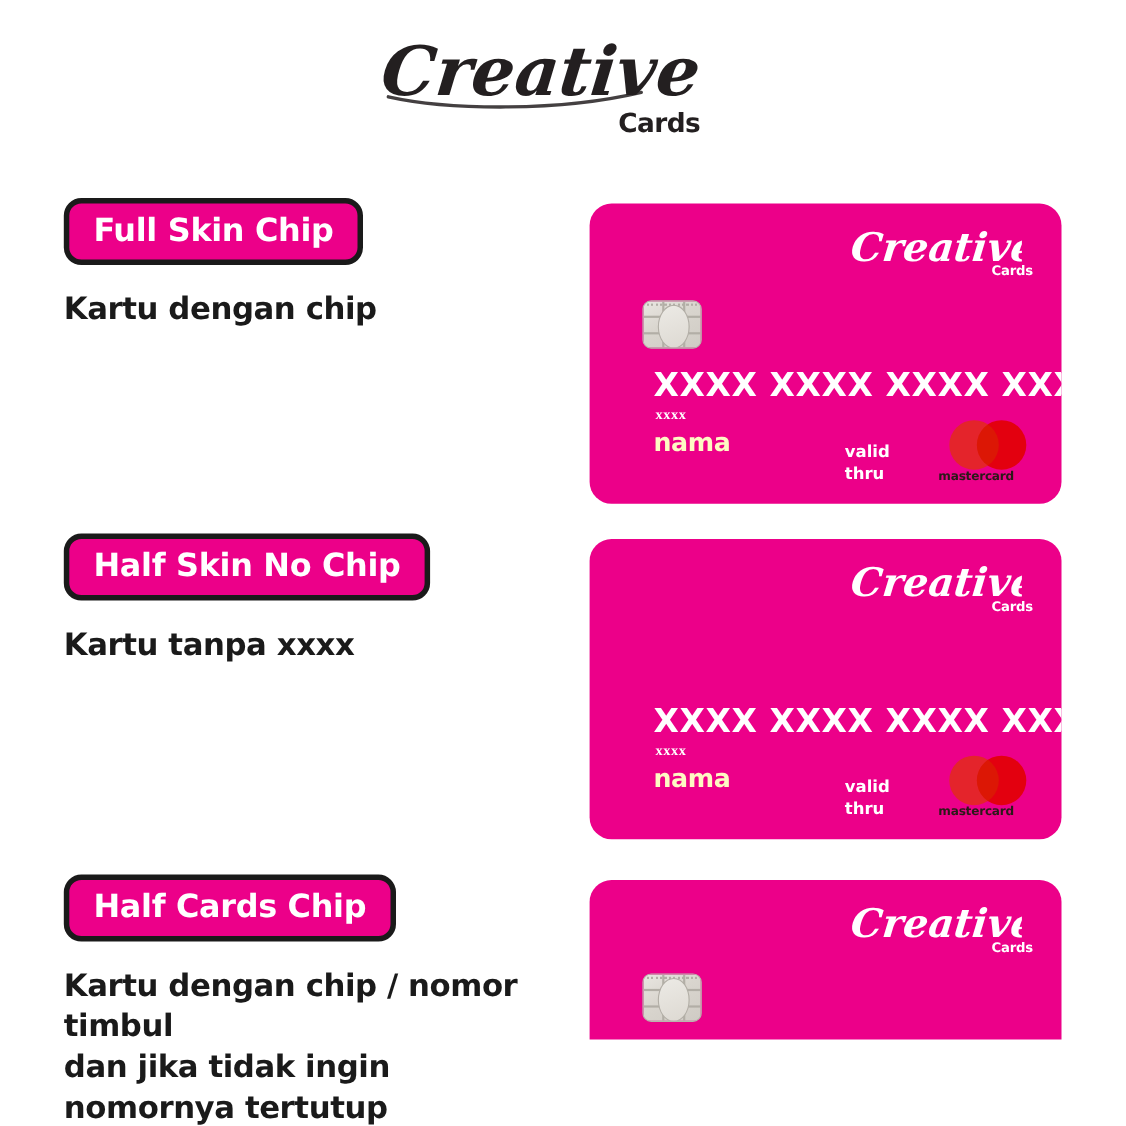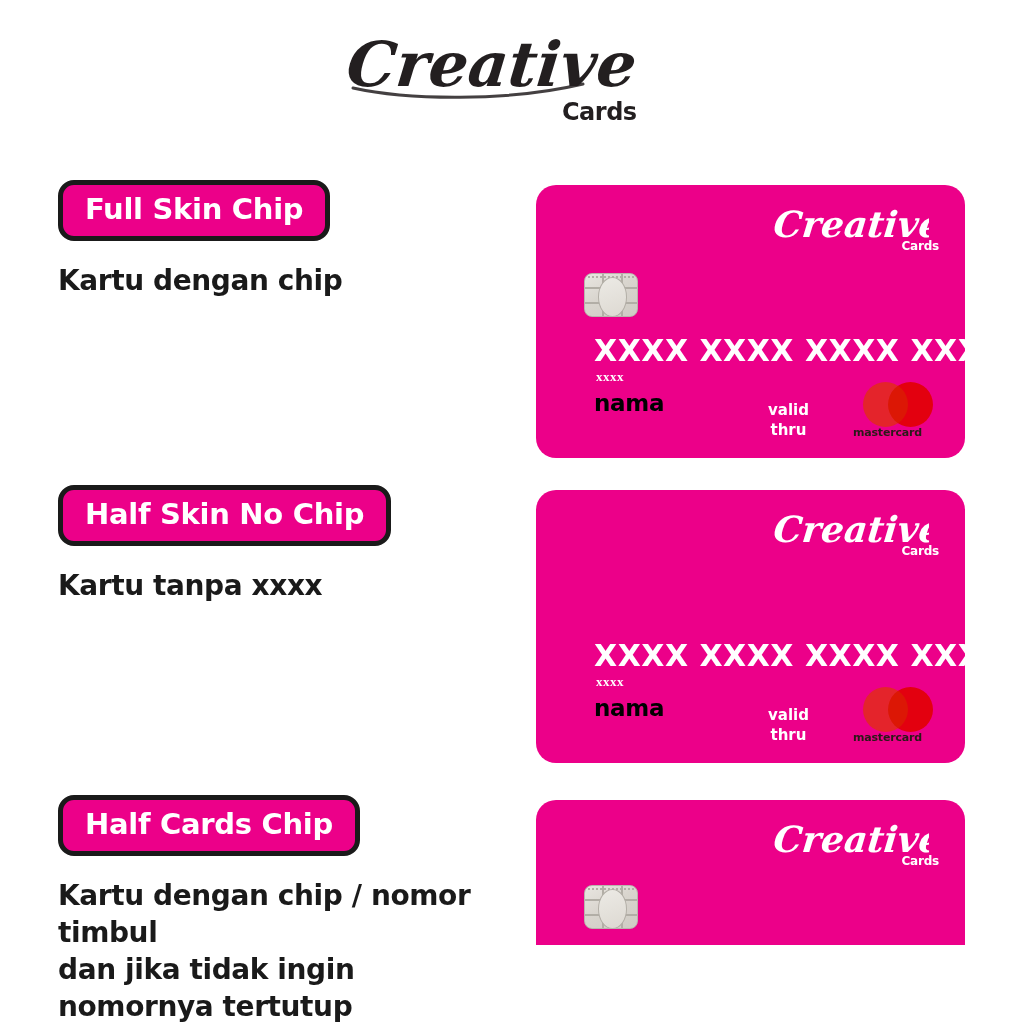--- a/index.html
+++ b/index.html
@@ -193,36 +193,35 @@
     color: #ffffff;
     font-family: Liberation Serif, serif;
     font-weight: 700;
     font-size: 13px;
     letter-spacing: 0.5px;
   }
   .card-holder {
     position: absolute;
     left: 58px;
     top: 205px;
-    color: #000000;
+    color: #fef9c3;
     font-family: "DejaVu Sans", sans-serif;
     font-weight: 700;
     font-size: 23px;
     letter-spacing: -0.3px;
   }
   .card-valid {
     position: absolute;
     left: 232px;
     top: 216px;
     color: #ffffff;
     font-family: "DejaVu Sans", sans-serif;
     font-weight: 700;
     font-size: 15px;
     line-height: 1.3;
-    text-align: center;
     white-space: pre-line;
   }
 
   
   .mastercard {
     position: absolute;
     right: 22px;
     top: 197px;
     width: 90px;
     height: 62px;

